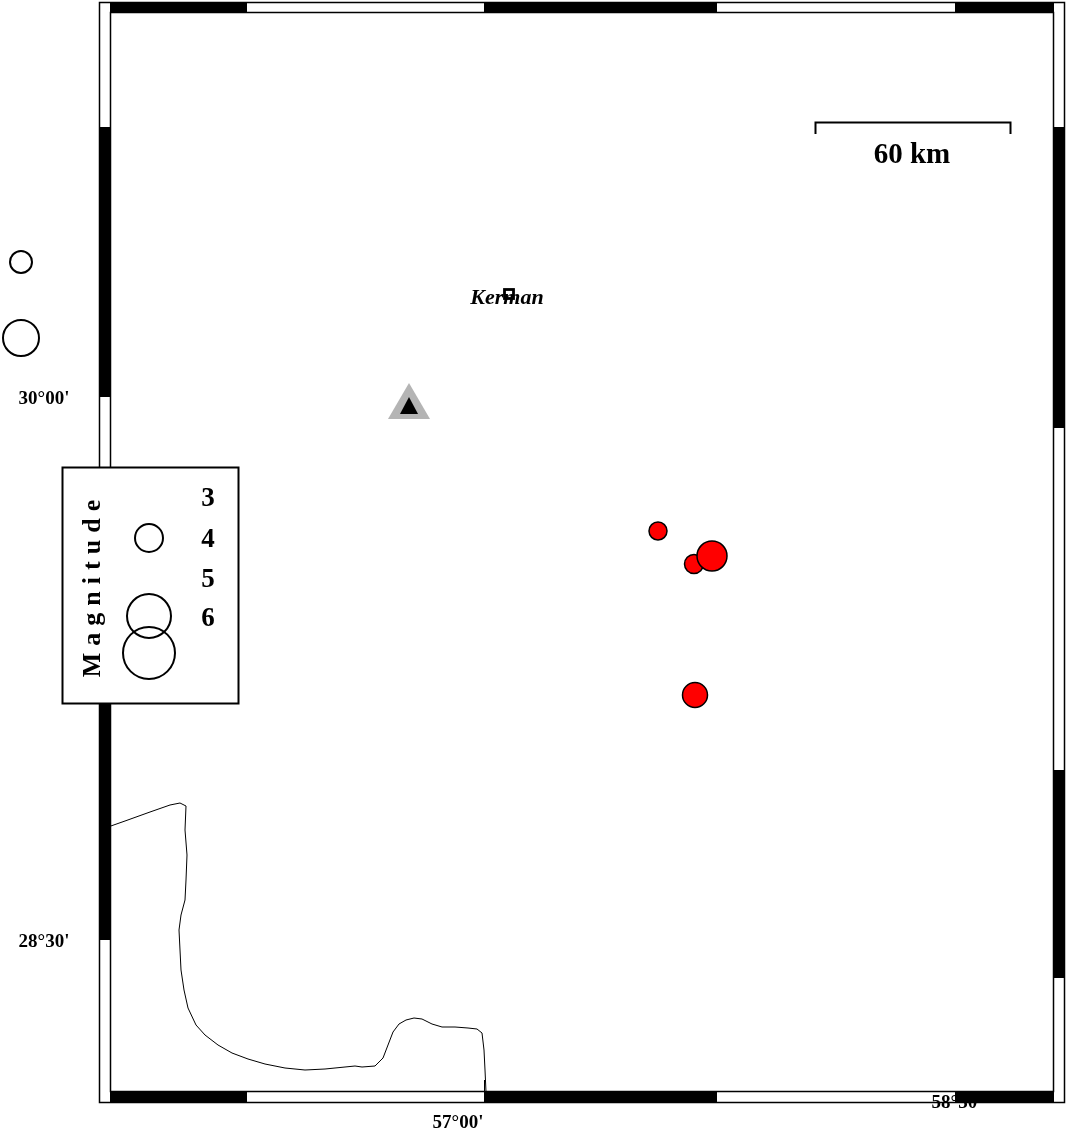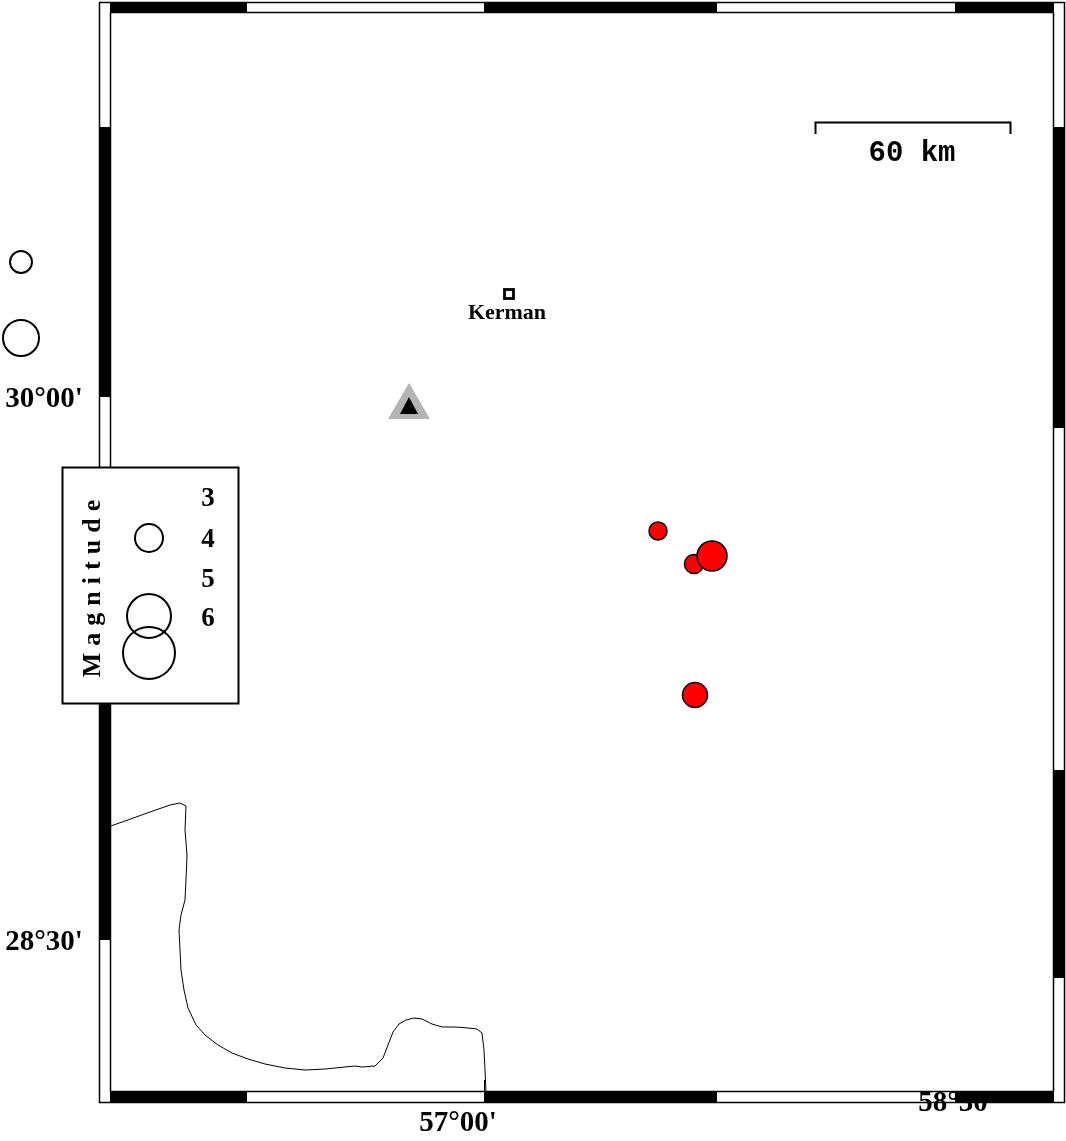--- a/index.html
+++ b/index.html
@@ -20,21 +20,21 @@
     top: 0;
   }
   .map-label {
     position: absolute;
     transform: translate(-50%, -50%);
     font-weight: bold;
     color: #000;
     white-space: nowrap;
     line-height: 1;
   }
-  .axis-label  { font-size: 29px; }
+  .axis-label  { font-size: 19px; }
   .scale-label { font-size: 29px; }
   .city-label  { font-size: 22px; }
   .legend-num  { font-size: 27px; }
   .legend-title {
     transform: translate(-50%, -50%) rotate(-90deg);
     font-size: 26px;
     letter-spacing: 7px;
   }
 </style>
 </head>
@@ -81,19 +81,19 @@
       <circle cx="694" cy="564" r="9.5" fill="#ff0000" stroke="#000" stroke-width="1.5"></circle>
       <circle cx="712" cy="556" r="15" fill="#ff0000" stroke="#000" stroke-width="1.5"></circle>
       <circle cx="695" cy="695" r="12.5" fill="#ff0000" stroke="#000" stroke-width="1.5"></circle>
     </g>
 </svg>
 
 <div class="map-label axis-label" style="left: 44px; top: 397px;">30°00'</div>
 <div class="map-label axis-label" style="left: 44px; top: 940px; text-align: center;">28°30'</div>
 <div class="map-label axis-label" style="left: 458px; top: 1121px;">57°00'</div>
 <div class="map-label axis-label" style="left: 957px; top: 1101px;">58°30'</div>
-<div class="map-label scale-label" style="left: 912px; top: 153px; font-family: Liberation Mono, monospace;">60 km</div>
-<div class="map-label city-label" style="left: 507px; top: 312px;">Kerman</div>
+<div class="map-label scale-label" style="left: 912px; top: 153px;">60 km</div>
+<div class="map-label city-label" style="left: 507px; top: 297px; font-style: italic;">Kerman</div>
 <div class="map-label legend-title" style="left: 92px; top: 585px;">Magnitude</div>
 <div class="map-label legend-num" style="left: 208px; top: 497px;">3</div>
 <div class="map-label legend-num" style="left: 208px; top: 538px;">4</div>
 <div class="map-label legend-num" style="left: 208px; top: 578px;">5</div>
 <div class="map-label legend-num" style="left: 208px; top: 617px;">6</div>
 
 </body></html>

